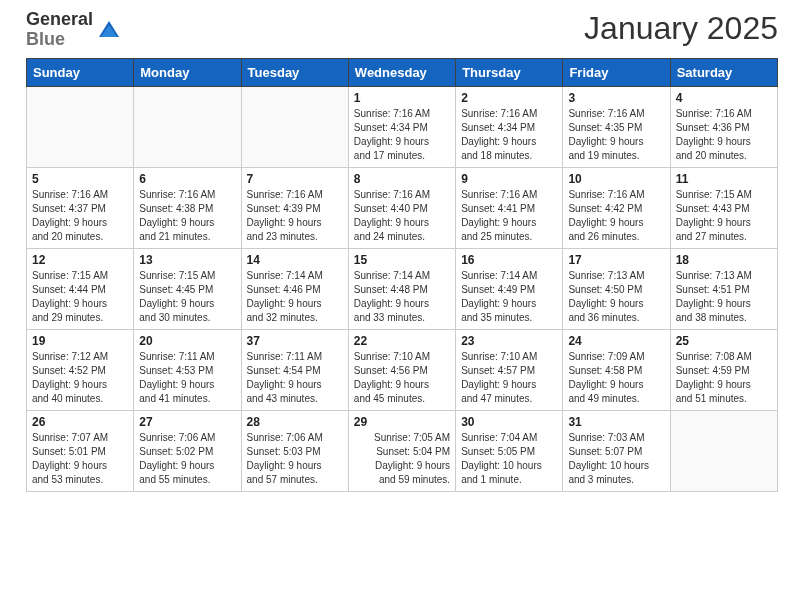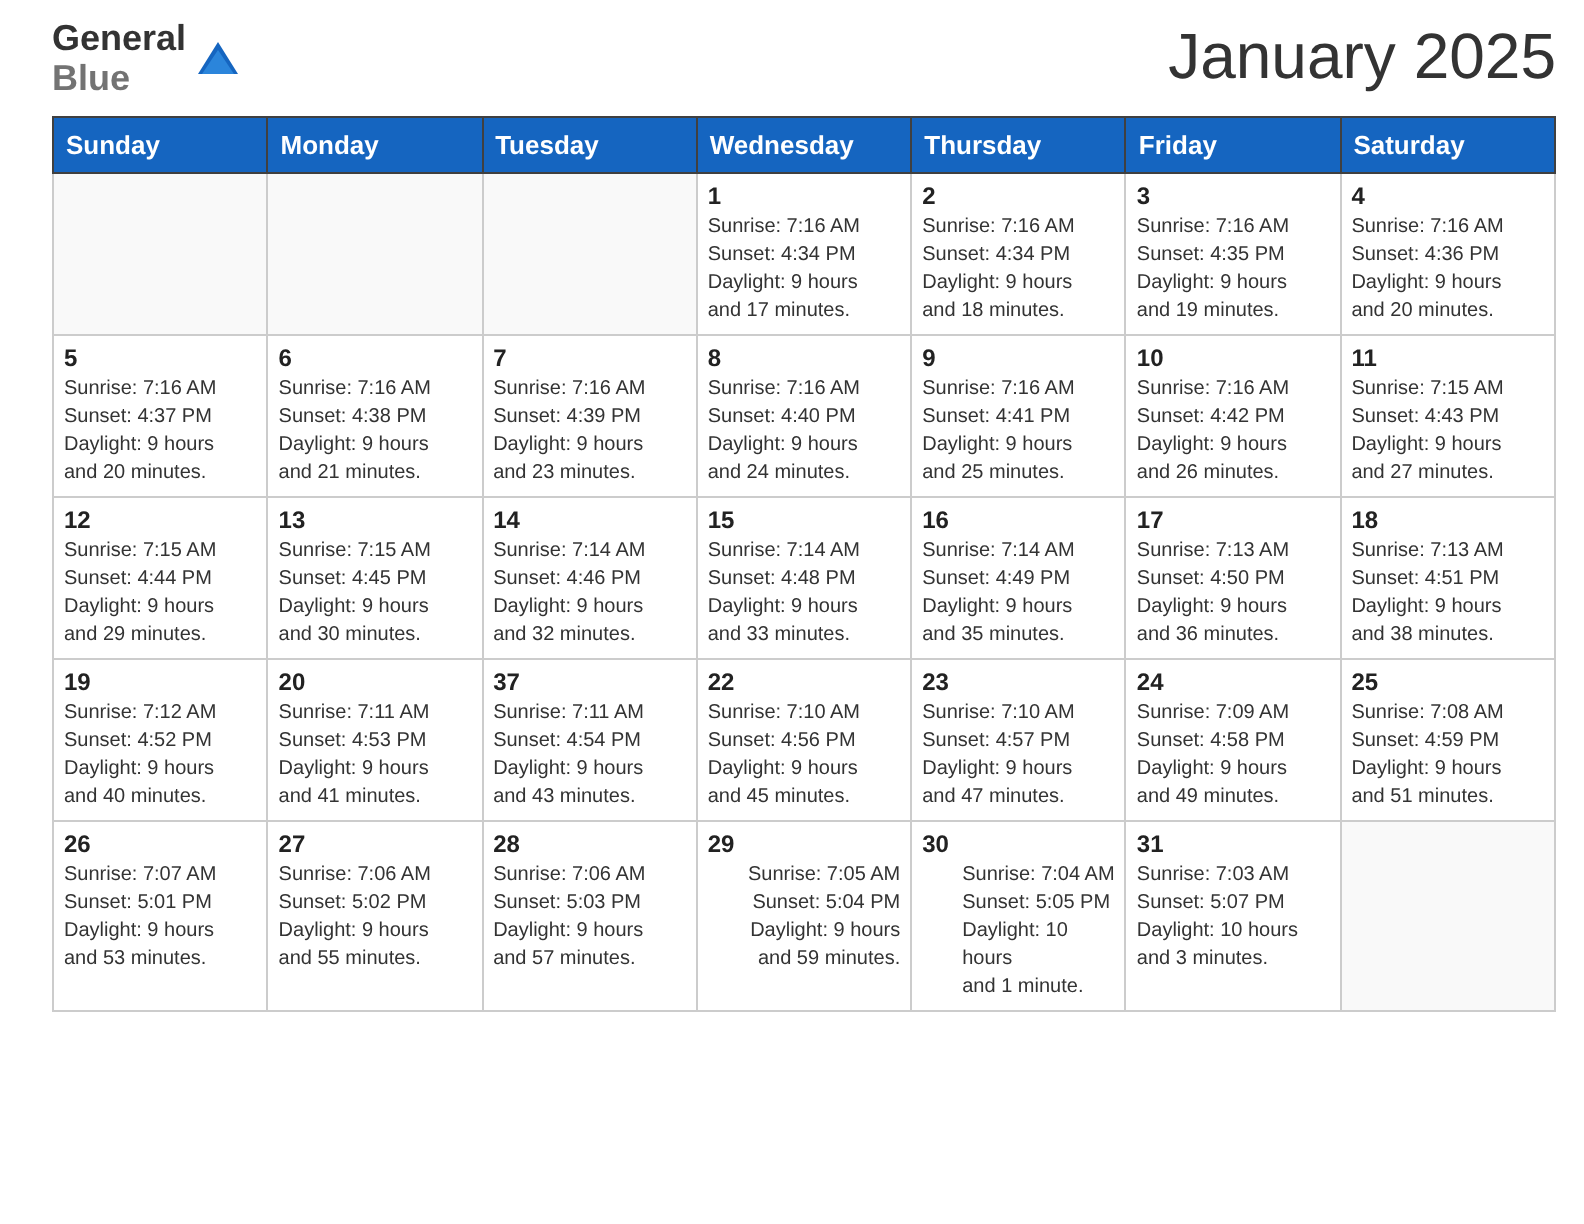--- a/index.html
+++ b/index.html
@@ -341,21 +341,21 @@
           </td>
           <td>
             <div class="day-number">29</div>
             <div class="day-info" style="white-space: pre-line; text-align: right;">Sunrise: 7:05 AM
 Sunset: 5:04 PM
 Daylight: 9 hours
 and 59 minutes.</div>
           </td>
           <td>
             <div class="day-number">30</div>
-            <div class="day-info" style="white-space: pre-line; margin-left: 20px;">Sunrise: 7:04 AM
+            <div class="day-info" style="white-space: pre-line;">Sunrise: 7:04 AM
 Sunset: 5:05 PM
 Daylight: 10 hours
 and 1 minute.</div>
           </td>
           <td>
             <div class="day-number">31</div>
             <div class="day-info" style="white-space: pre-line;">Sunrise: 7:03 AM
 Sunset: 5:07 PM
 Daylight: 10 hours
 and 3 minutes.</div>

